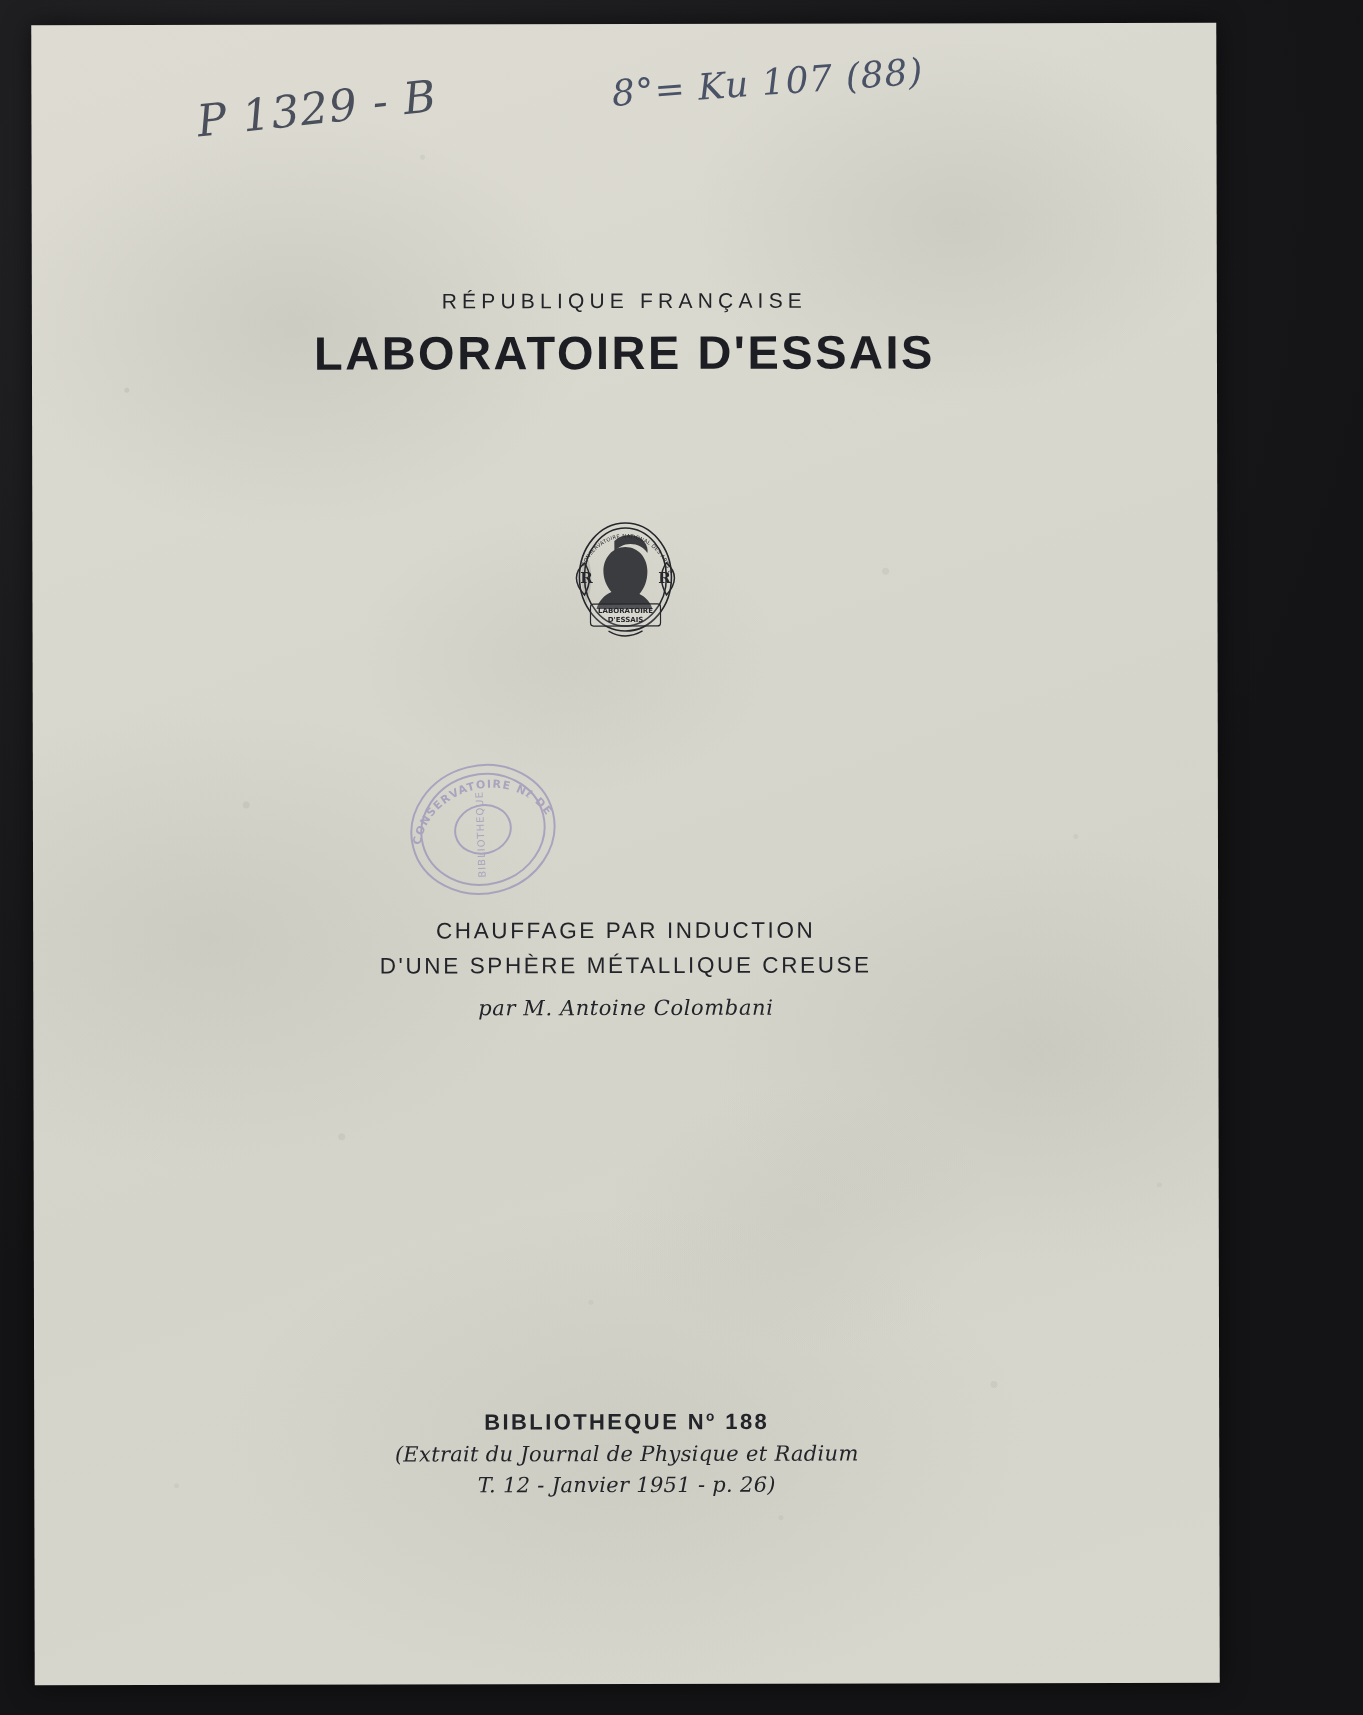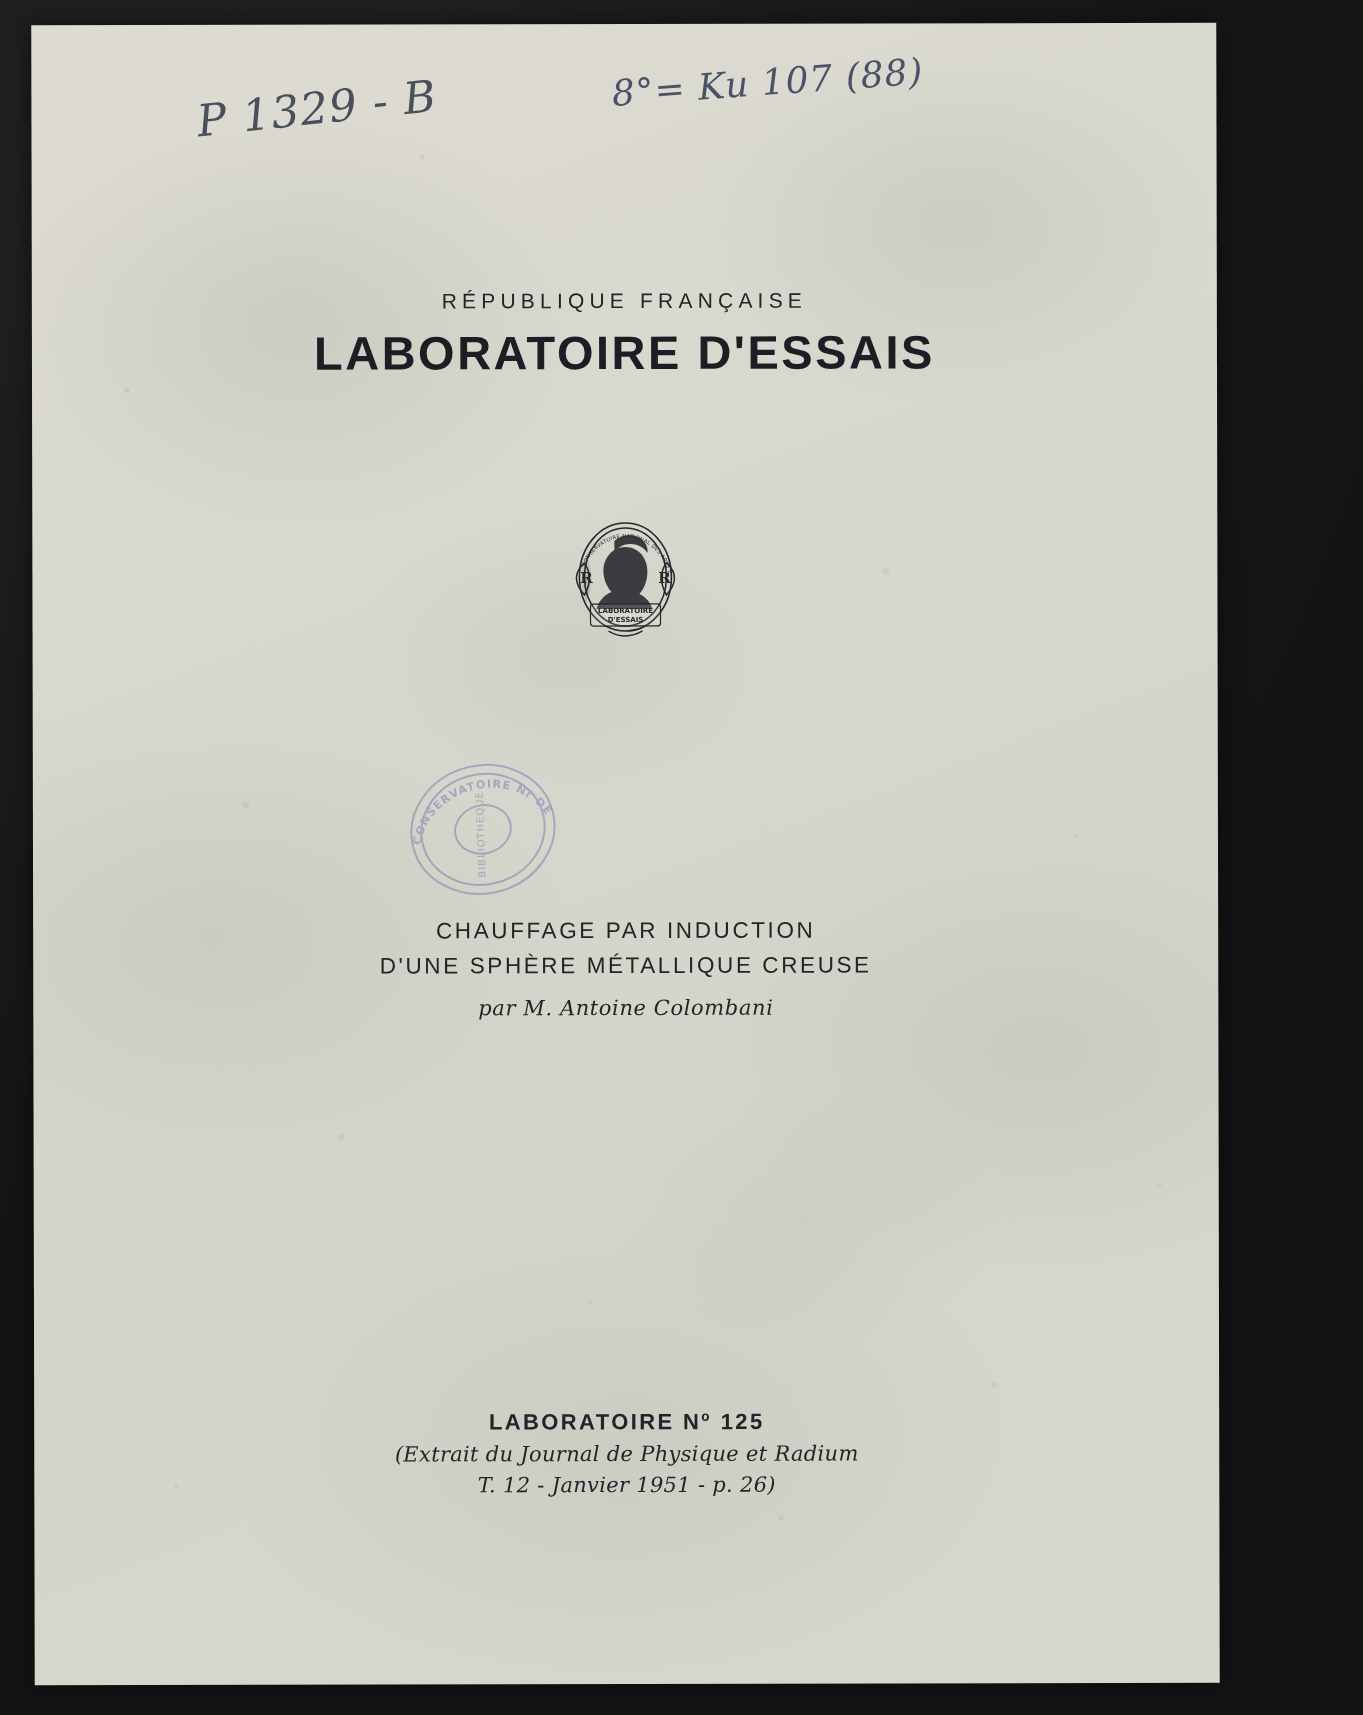--- a/index.html
+++ b/index.html
@@ -254,19 +254,19 @@
   </div>
 
   <div id="article-block">
     <div class="article-line">CHAUFFAGE PAR INDUCTION</div>
     <div class="article-line">D'UNE SPHÈRE MÉTALLIQUE CREUSE</div>
     <div id="article-author">par M. Antoine Colombani</div>
   </div>
 
   <div id="footer-block">
     <div id="publication-number">
-      <span>LABORATOIRE N</span><span class="sup">o</span>&nbsp;<span>125</span>
+      <span>BIBLIOTHEQUE N</span><span class="sup">o</span>&nbsp;<span>188</span>
     </div>
     <div class="footer-italic">(Extrait du Journal de Physique et Radium</div>
     <div class="footer-italic">T. 12 - Janvier 1951 - p. 26)</div>
   </div>
 
 </div>
 
 </body></html>

